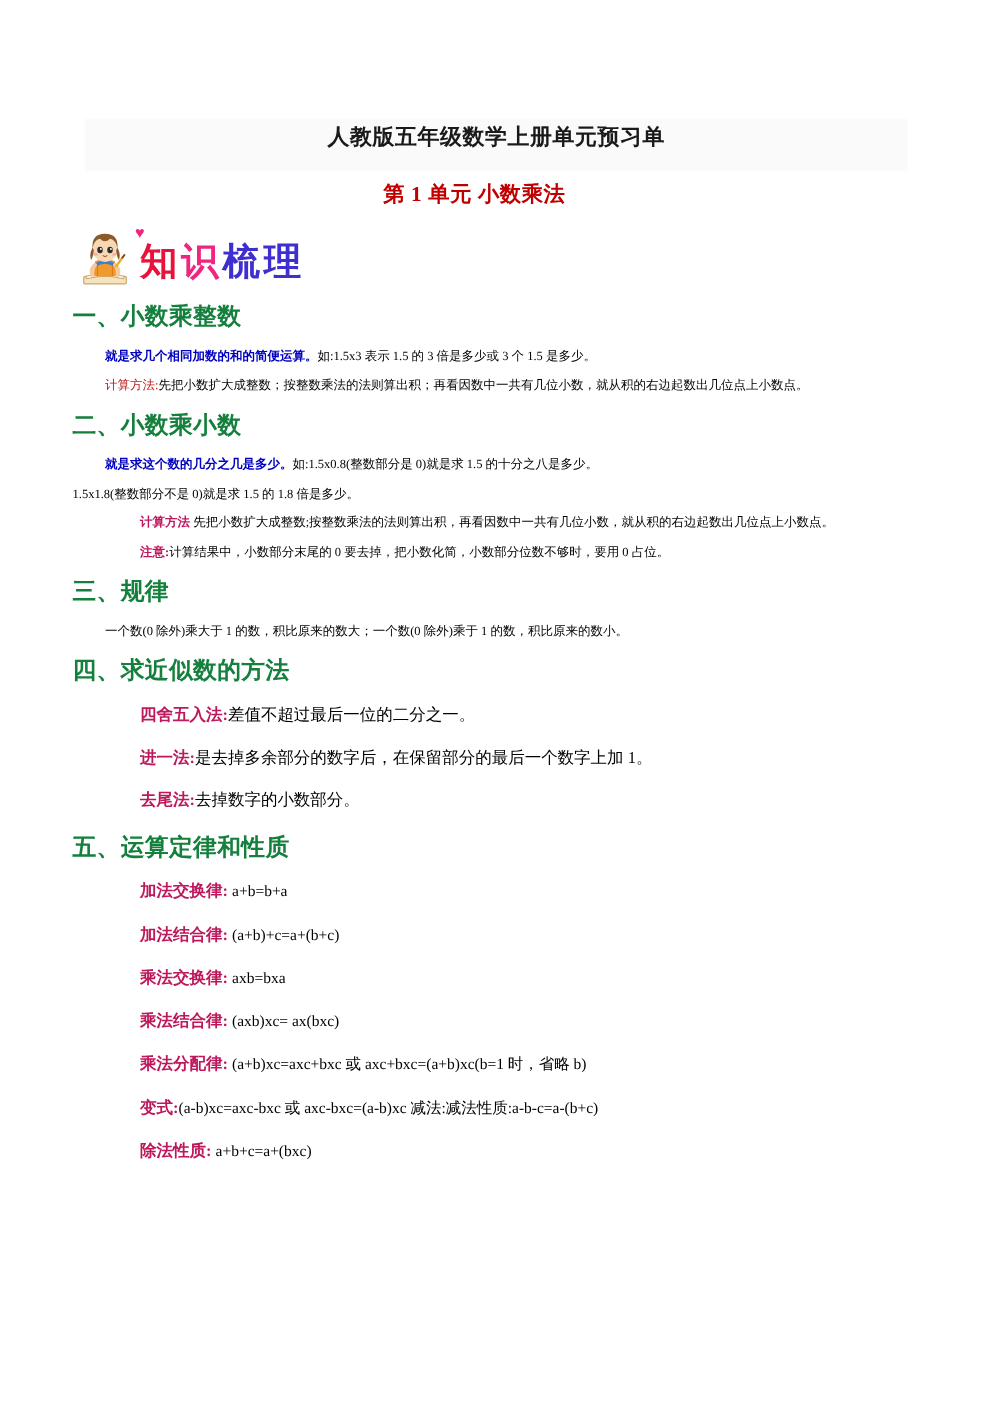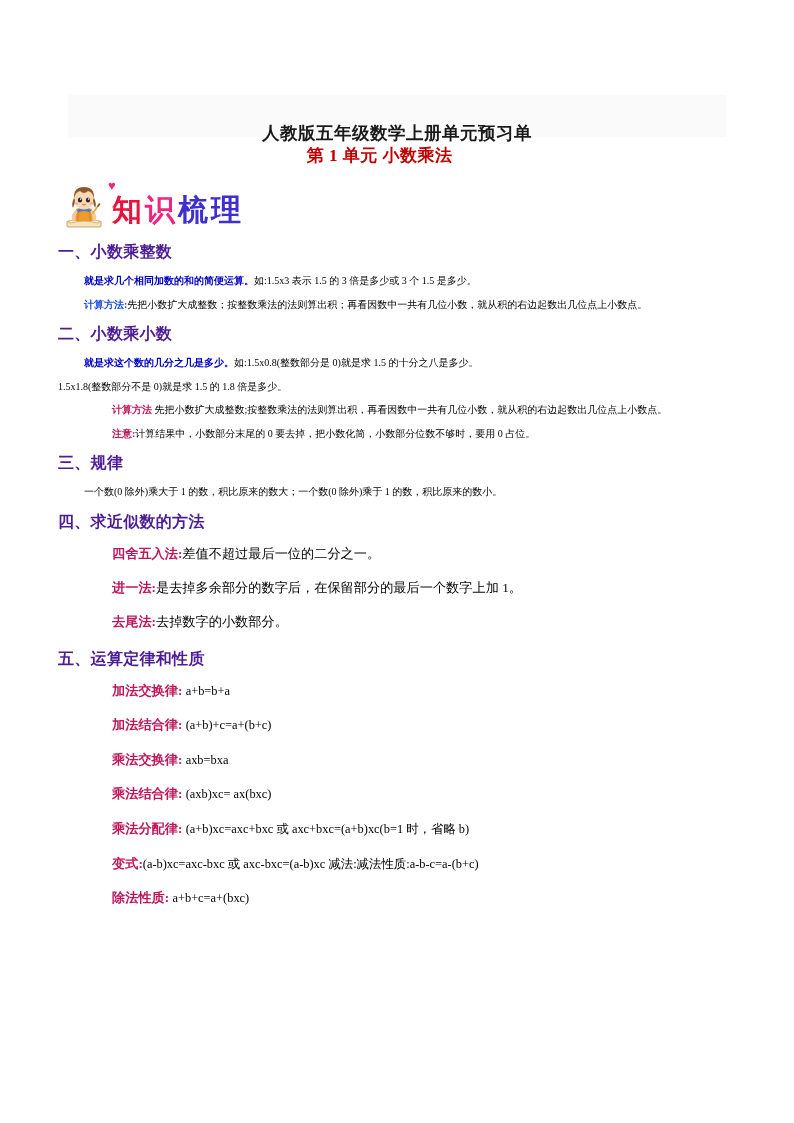--- a/index.html
+++ b/index.html
@@ -36,21 +36,20 @@
     position: absolute;
     left: 0;
     top: 97px;
     width: 794px;
     text-align: center;
     font-size: 17.5px;
     font-weight: bold;
     letter-spacing: 0.5px;
     color: #1a1a1a;
     font-family: "Liberation Serif", "DejaVu Serif", serif;
-    margin-top: 24px;
   }
   .unit-title {
     position: absolute;
     left: 0;
     top: 144px;
     width: 759px;
     text-align: center;
     font-size: 17px;
     font-weight: bold;
     letter-spacing: 0.5px;
@@ -99,38 +98,38 @@
   }
 
   
   .content {
     position: absolute;
     left: 58px;
     top: 240px;
     width: 690px;
   }
   .h2 {
-    color: #4c1d95;
-    font-weight: bold;
-    font-size: 16px;
+    color: #15803d;
+    font-weight: bold;
+    font-size: 19px;
     margin: 0 0 7px 0;
     line-height: 1.5;
     letter-spacing: 0.3px;
   }
   .para {
     font-size: 10px;
     line-height: 1.95;
     margin: 0 0 4px 0;
     text-align: justify;
     text-indent: 26px;
   }
   .para.noindent { text-indent: 0; }
   .lbl-red {
-    color: #1d4ed8;
-    font-weight: bold;
+    color: #b91c1c;
+    font-weight: normal;
   }
   .lbl-blue {
     color: #be185d;
     font-weight: bold;
     margin-left: 28px;
   }
   .blue-bold {
     color: #0000c0;
     font-weight: bold;
   }

